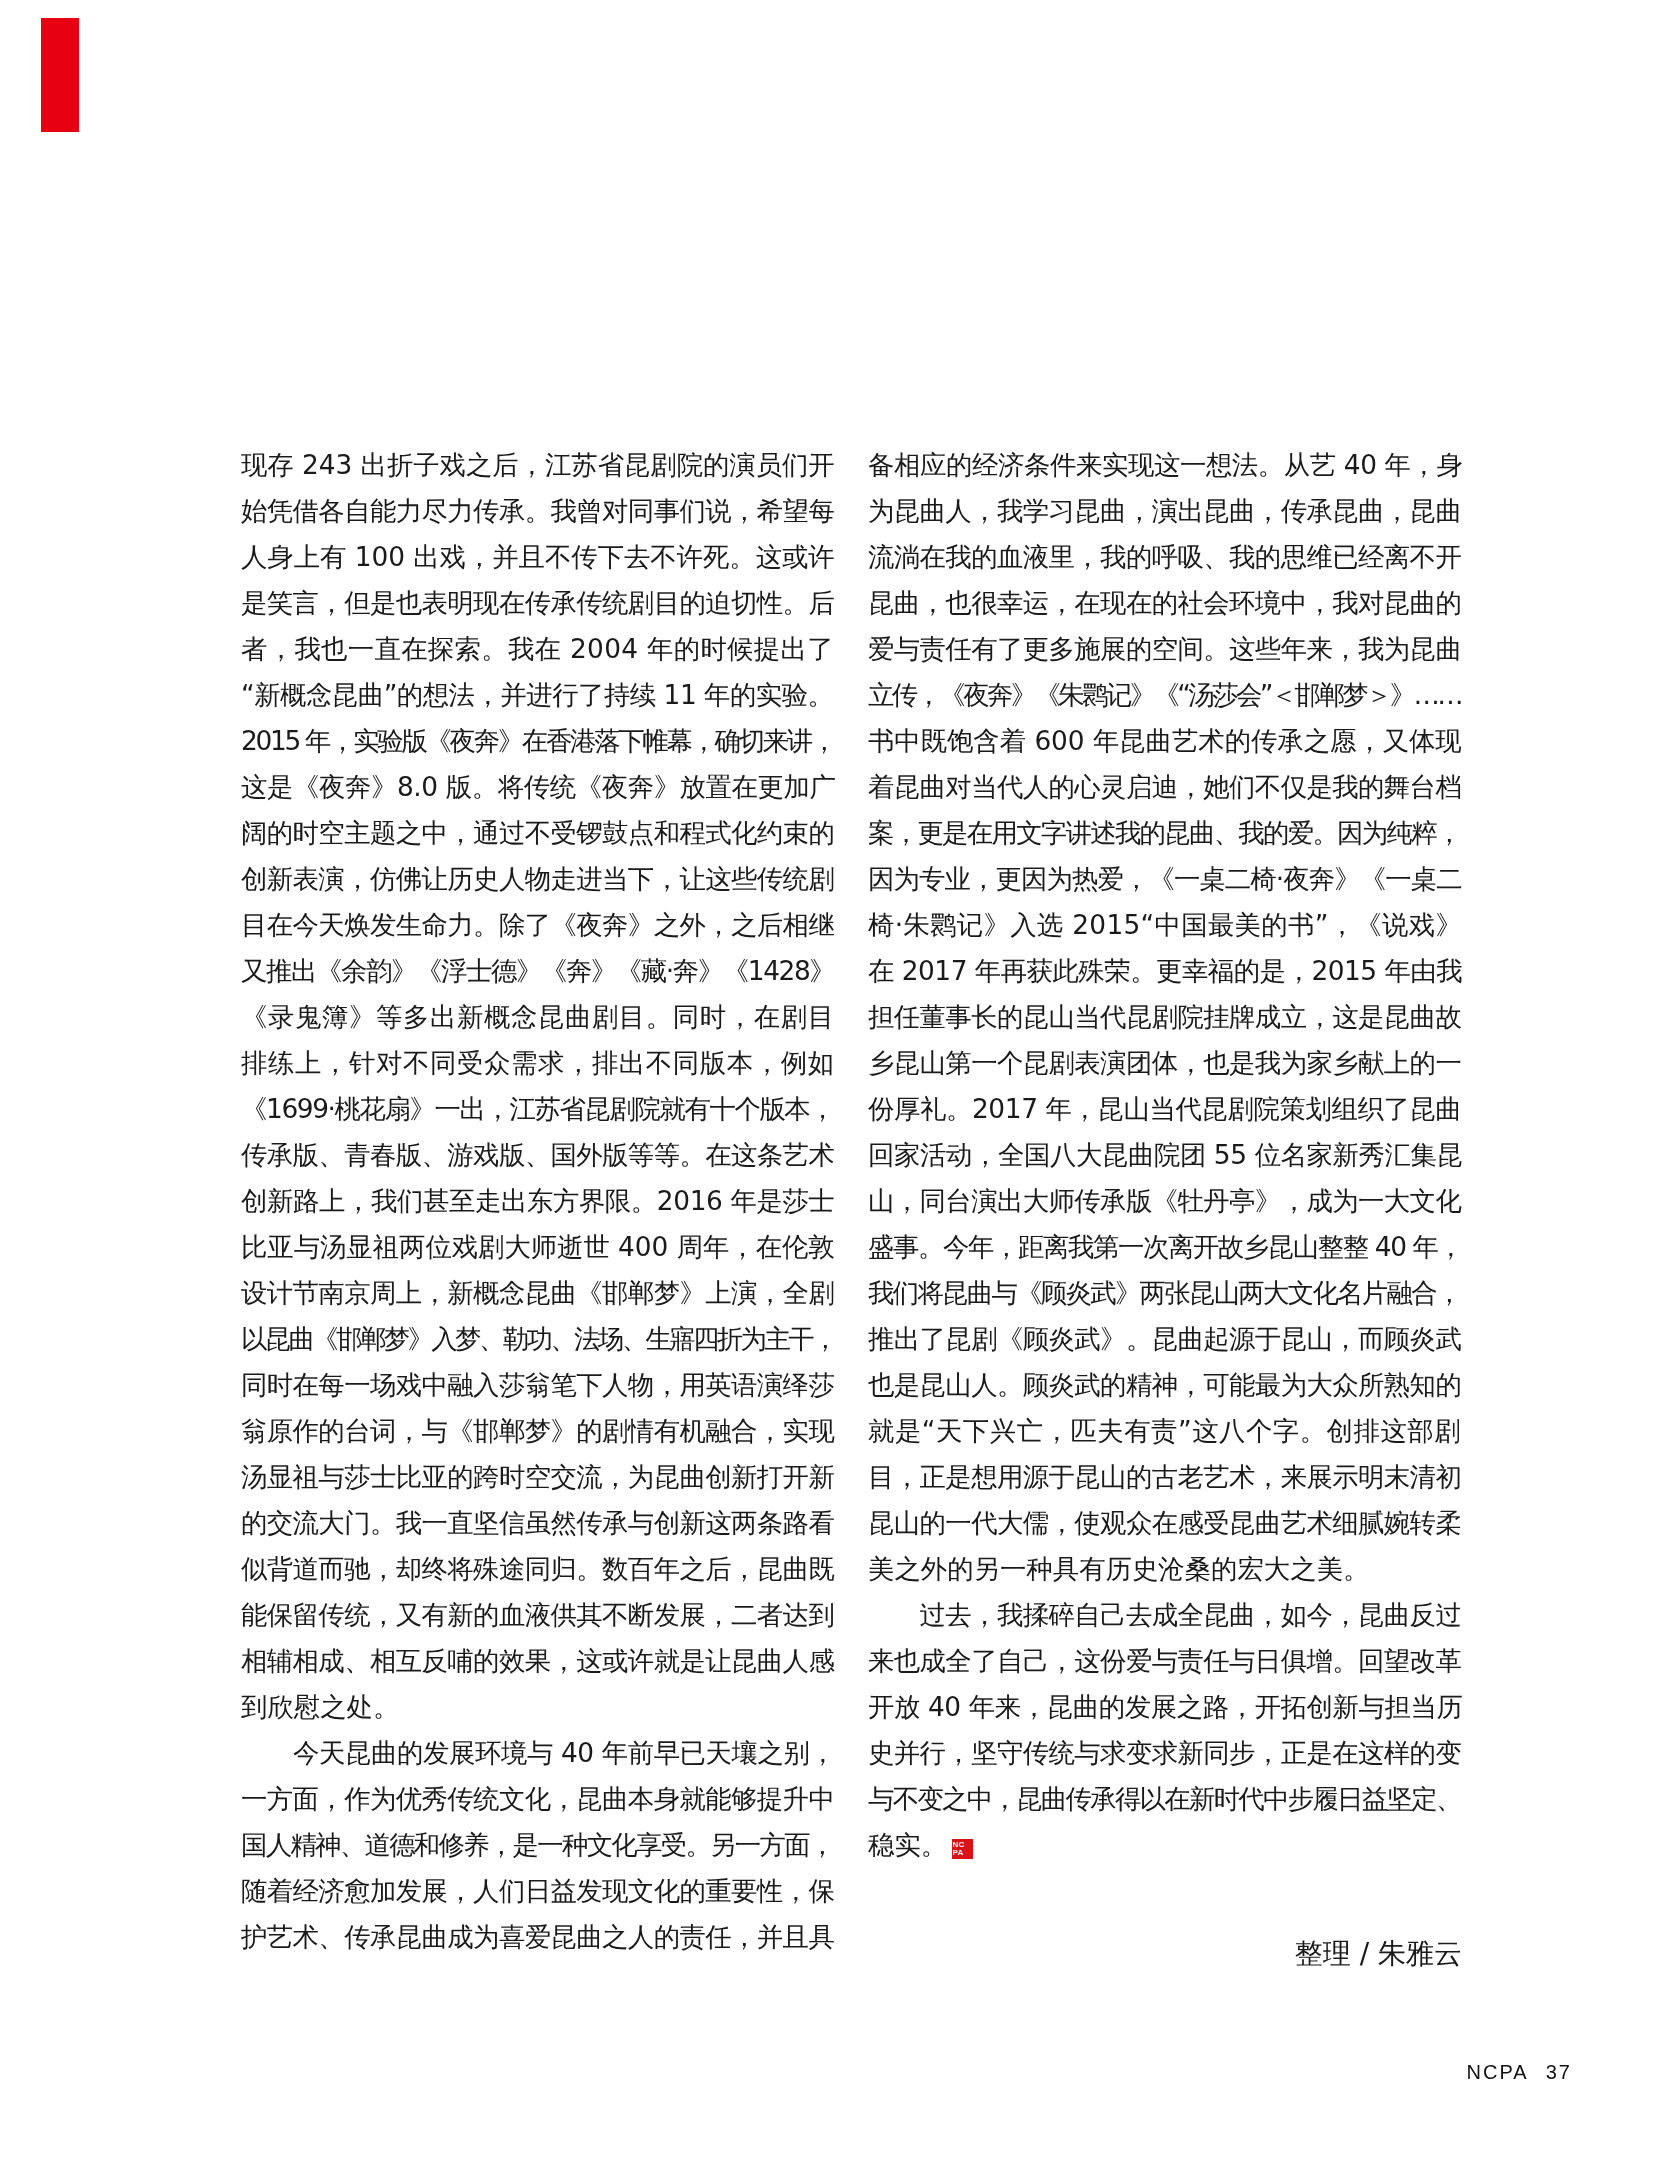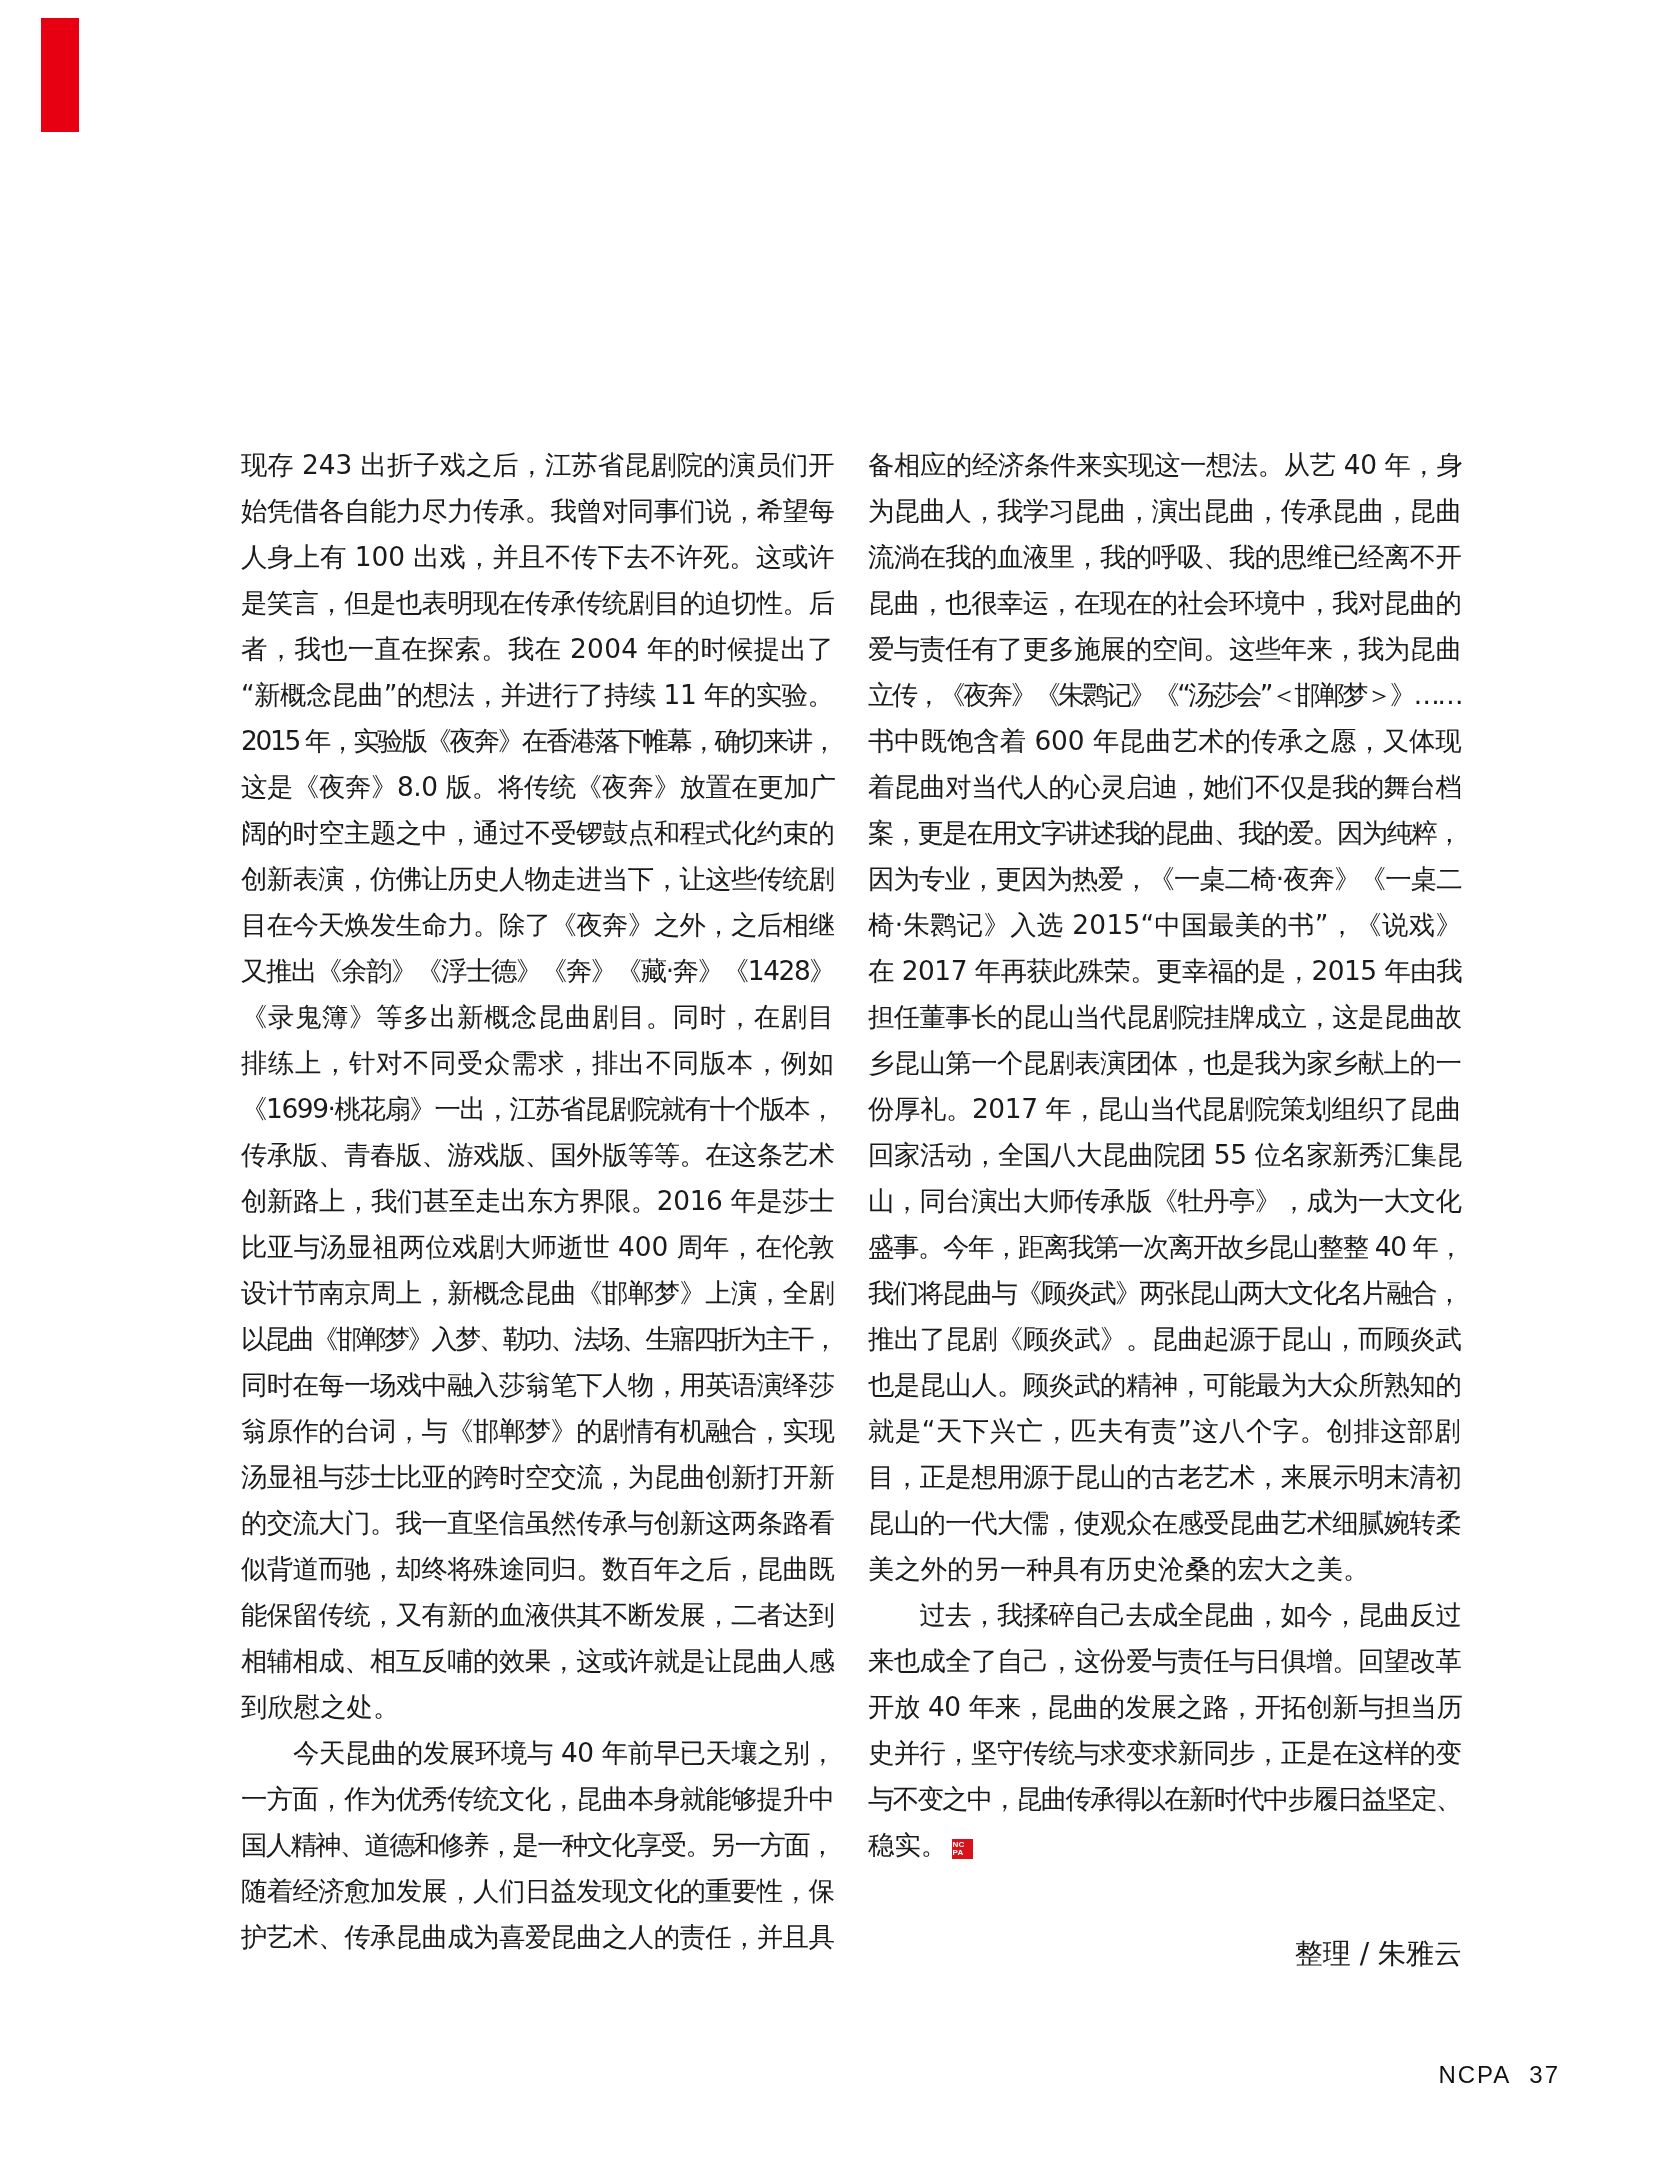--- a/index.html
+++ b/index.html
@@ -57,22 +57,22 @@
     position:absolute;
     left:868px; top:1931px;
     width:594px; height:46px;
     line-height:46px;
     text-align:right;
     font-size:28px;
     color:#1a1a1a;
   }
   .footer {
     position:absolute;
-    right:116px; top:2061px;
-    font-size:24px;
+    right:104px; top:2061px;
+    font-size:20px;
     letter-spacing:2px;
     word-spacing:10.6px;
     color:#111111;
     font-family:"Liberation Sans",sans-serif;
   }
 </style>
 </head>
 <body>
 
 <div class="page">

